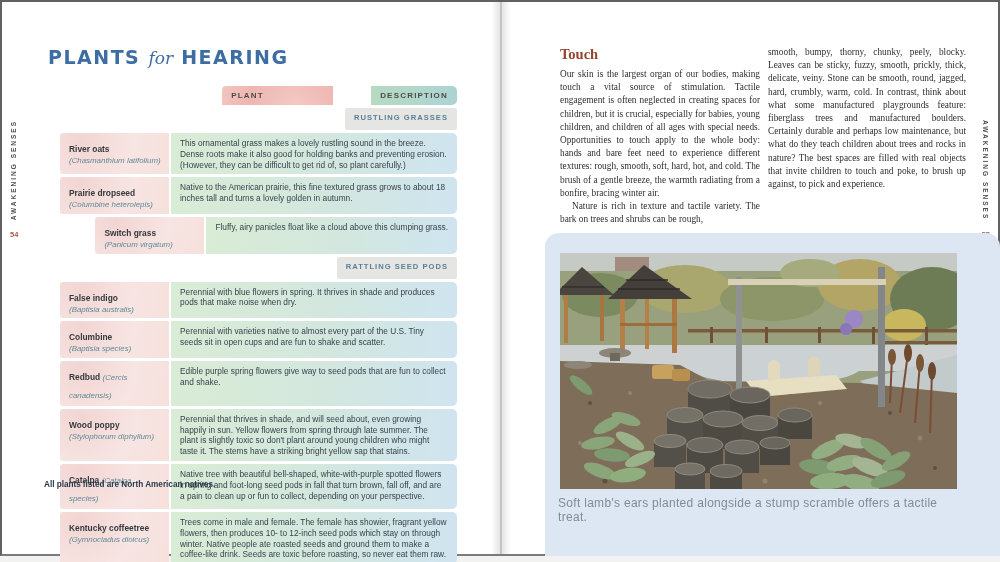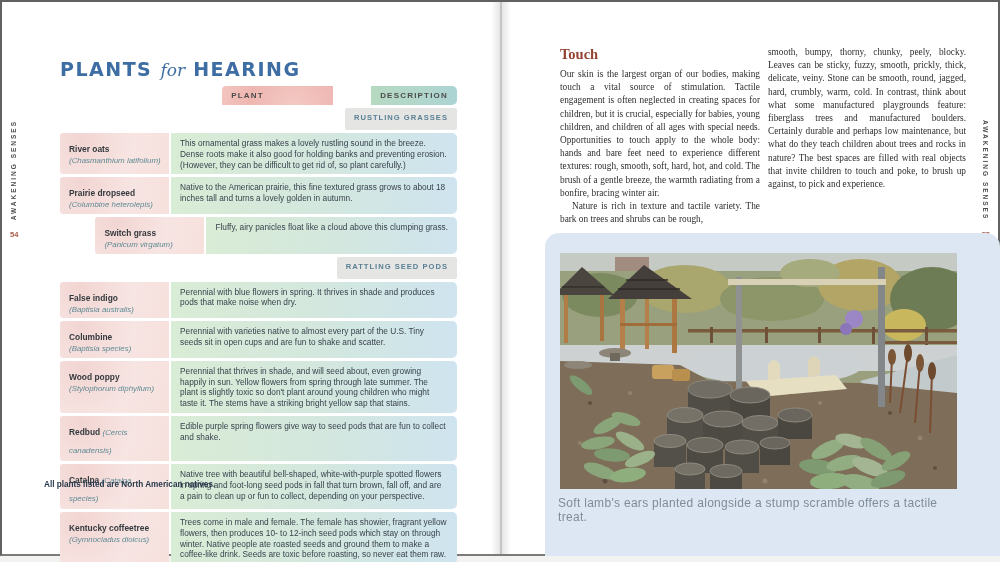--- a/index.html
+++ b/index.html
@@ -26,21 +26,21 @@
   .rail-right{right:8px;top:118px;}
   .rail-text{
     font-size:6.5px;letter-spacing:2px;color:#4d4d4d;font-weight:bold;
     writing-mode:vertical-rl;
   }
   .rail-left .rail-text{transform:rotate(180deg);}
   .rail-num{margin-top:10px;font-size:7.5px;color:#a85b47;font-weight:bold;}
 
   
   .title{
-    position:absolute;left:46px;top:44px;margin:12px;
+    position:absolute;left:46px;top:44px;margin:0;
     font-family:"DejaVu Sans",sans-serif;font-weight:bold;
     font-size:19px;letter-spacing:1.5px;color:#3d6da3;
   }
   .title .for{
     font-family:"DejaVu Serif",serif;font-style:italic;font-weight:normal;
     font-size:17px;letter-spacing:0;text-transform:lowercase;
   }
   .plants-table{
     position:absolute;left:58px;top:84px;width:397px;
     display:flex;flex-direction:column;gap:3px;align-items:flex-end;
@@ -144,26 +144,26 @@
         <div class="sec-row">RATTLING SEED PODS</div>
         <div class="t-row">
           <div class="cell-name"><span class="pname">False indigo</span><span class="latin" style="display: block;">(Baptisia australis)</span></div>
           <div class="cell-desc">Perennial with blue flowers in spring. It thrives in shade and produces pods that make noise when dry.</div>
         </div>
         <div class="t-row">
           <div class="cell-name"><span class="pname">Columbine</span><span class="latin" style="display: block;">(Baptisia species)</span></div>
           <div class="cell-desc">Perennial with varieties native to almost every part of the U.S. Tiny seeds sit in open cups and are fun to shake and scatter.</div>
         </div>
         <div class="t-row">
+          <div class="cell-name"><span class="pname">Redbud </span><span class="latin">(Cercis canadensis)</span></div>
+          <div class="cell-desc">Edible purple spring flowers give way to seed pods that are fun to collect and shake.</div>
+        </div>
+        <div class="t-row">
           <div class="cell-name"><span class="pname">Wood poppy</span><span class="latin" style="display: block;">(Stylophorum diphyllum)</span></div>
           <div class="cell-desc">Perennial that thrives in shade, and will seed about, even growing happily in sun. Yellow flowers from spring through late summer. The plant is slightly toxic so don't plant around young children who might taste it. The stems have a striking bright yellow sap that stains.</div>
-        </div>
-        <div class="t-row">
-          <div class="cell-name"><span class="pname">Redbud </span><span class="latin">(Cercis canadensis)</span></div>
-          <div class="cell-desc">Edible purple spring flowers give way to seed pods that are fun to collect and shake.</div>
         </div>
         <div class="t-row">
           <div class="cell-name"><span class="pname">Catalpa </span><span class="latin">(Catalpa species)</span></div>
           <div class="cell-desc">Native tree with beautiful bell-shaped, white-with-purple spotted flowers in spring and foot-long seed pods in fall that turn brown, fall off, and are a pain to clean up or fun to collect, depending on your perspective.</div>
         </div>
         <div class="t-row">
           <div class="cell-name"><span class="pname">Kentucky coffeetree</span><span class="latin" style="display: block;">(Gymnocladus dioicus)</span></div>
           <div class="cell-desc">Trees come in male and female. The female has showier, fragrant yellow flowers, then produces 10- to 12-inch seed pods which stay on through winter. Native people ate roasted seeds and ground them to make a coffee-like drink. Seeds are toxic before roasting, so never eat them raw.</div>
         </div>
       </div>

